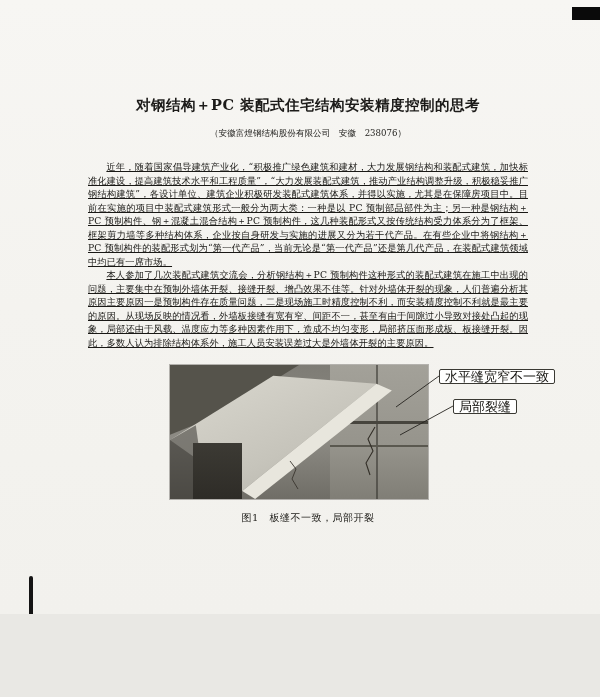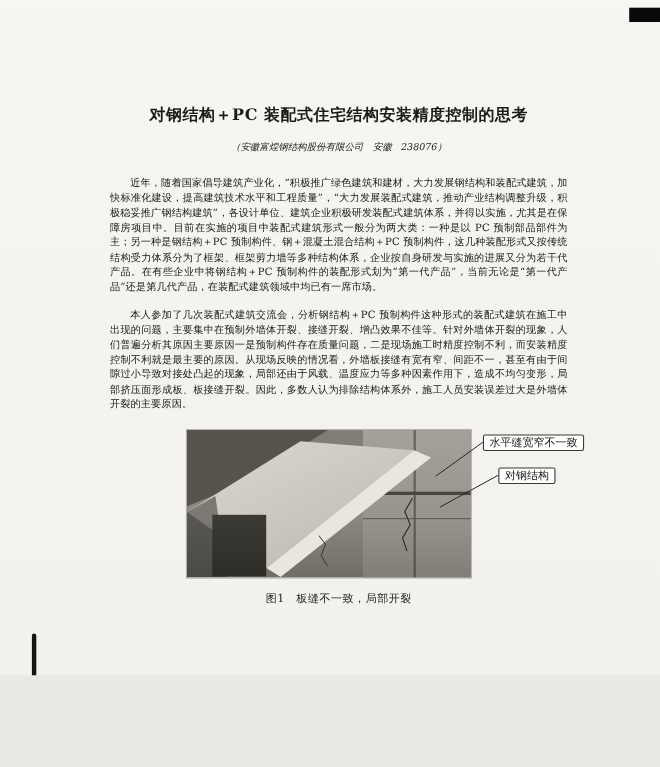--- a/index.html
+++ b/index.html
@@ -49,37 +49,37 @@
     font-style: italic;
     letter-spacing: 2px;
     color: #2a2926;
     margin-bottom: 6px;
   }
   .affiliation {
     text-align: center;
     font-size: 8.6px;
     color: #23221f;
     margin-bottom: 20px;
-    font-style: italic;
   }
 
   .sec-heading {
     font-weight: bold;
     font-size: 10px;
     margin: 10px 0 5px 0;
     letter-spacing: 0.3px;
   }
   .para {
-    margin: 12px;
+    margin: 0;
     font-size: 9.2px;
     line-height: 13.5px;
     text-align: justify;
     text-indent: 2em;
     letter-spacing: 0.15px;
     color: #191815;
+    text-decoration: underline;
   }
   .para + .para { margin-top: 1px; }
   .lead-in { margin-top: 5px; }
 
   
   .figure {
     position: relative;
     margin-top: 12px;
     height: 168px;
   }
@@ -130,21 +130,21 @@
   }
   .ph-crack-svg, .leader-svg { position: absolute; pointer-events: none; }
   .ph-crack-svg { left: 0; top: 0; width: 258px; height: 134px; }
   .leader-svg { left: 0; top: 0; width: 440px; height: 168px; }
 
   .callout {
     position: absolute;
     background: rgba(255,255,255,0.95);
     border: 1px solid #3a3933;
     border-radius: 2px;
-    font-size: 10px;
+    font-size: 13px;
     line-height: 9px;
     padding: 2px 5px;
     color: #14130f;
     white-space: nowrap;
   }
   .callout-1 { left: 351px; top: 8px; }
   .callout-2 { left: 365px; top: 38px; }
 
   .caption {
     position: absolute;
@@ -195,19 +195,19 @@
           <polyline points="120,96 126,104 122,114 128,124" fill="none" stroke="#3a362f" stroke-width="0.9"></polyline>
         </svg>
       </div>
 
       <svg class="leader-svg" viewBox="0 0 440 168">
         <polyline points="351,15 308,46" fill="none" stroke="#26241f" stroke-width="0.9"></polyline>
         <polyline points="365,45 312,74" fill="none" stroke="#26241f" stroke-width="0.9"></polyline>
       </svg>
 
       <div class="callout callout-1">水平缝宽窄不一致</div>
-      <div class="callout callout-2">对钢结构</div>
+      <div class="callout callout-2">局部裂缝</div>
 
       <div class="caption">图1　板缝不一致，局部开裂</div>
     </div>
 
   </div>
 </div>
 
 </body></html>

